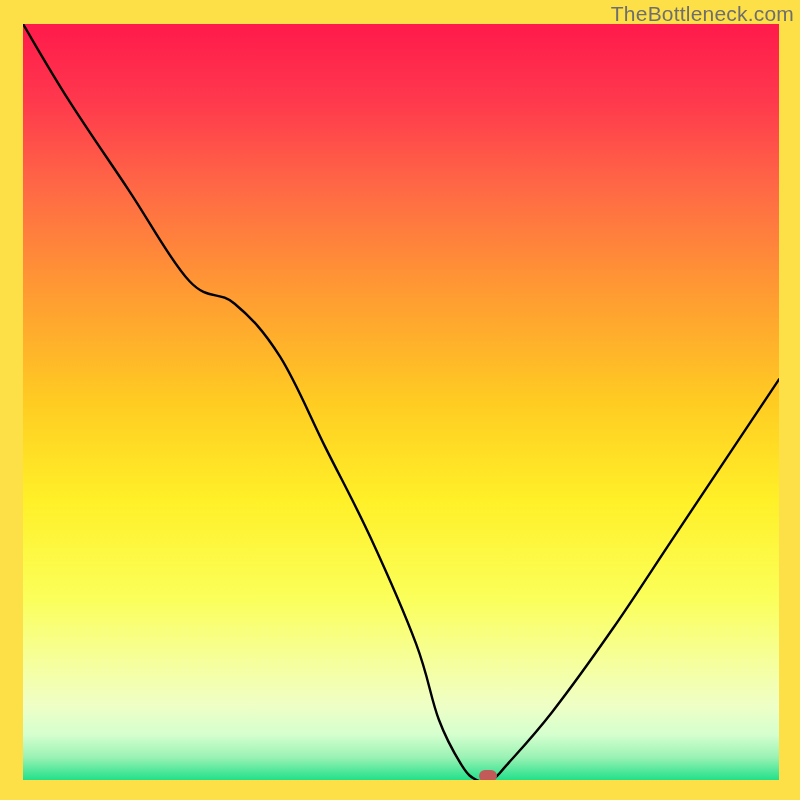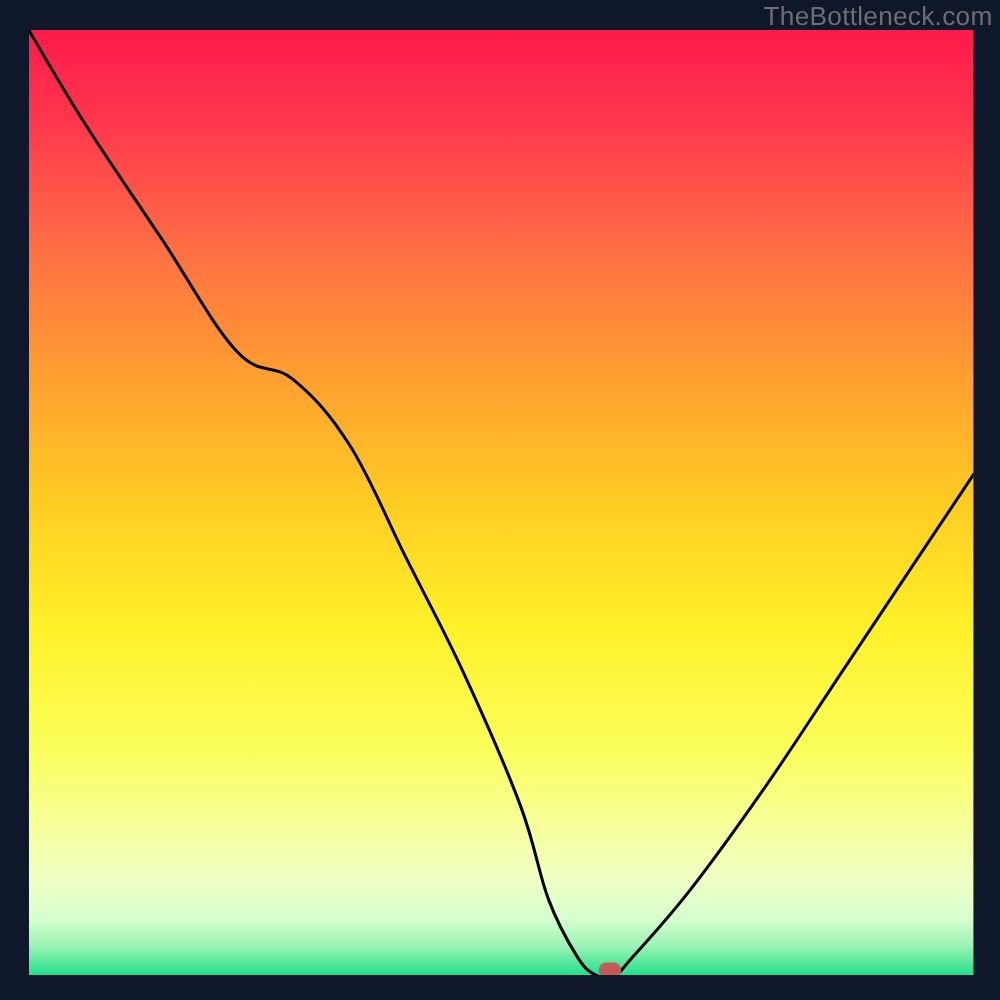--- a/index.html
+++ b/index.html
@@ -1,17 +1,17 @@
 <!DOCTYPE html>
 <html><head>
 <meta charset="utf-8">
 <style>
   * { margin: 0; padding: 0; box-sizing: border-box; }
   body { width: 800px; height: 800px; overflow: hidden; background: #000; position: relative; font-family: Arial, sans-serif; }
-  .frame { position: absolute; inset: 0; background: #0f172a; }
+  .frame { position: absolute; inset: 0; background: #fde047; }
   .plot-area { position: absolute; left: 23px; top: 24px; width: 756px; height: 756px; overflow: hidden; }
   .gradient-bg { position: absolute; inset: 0; }
   .curve-layer { position: absolute; inset: 0; }
   .marker { position: absolute; width: 18px; height: 12px; background: #c25a5a; border-radius: 6px; transform: translate(-50%, -50%); }
   .watermark { position: absolute; top: 2px; right: 6px; color: #6e6e6e; font-size: 21px; font-weight: 500; letter-spacing: 0.2px; }
 </style>
 </head>
 <body>
 
 <div class="frame">

